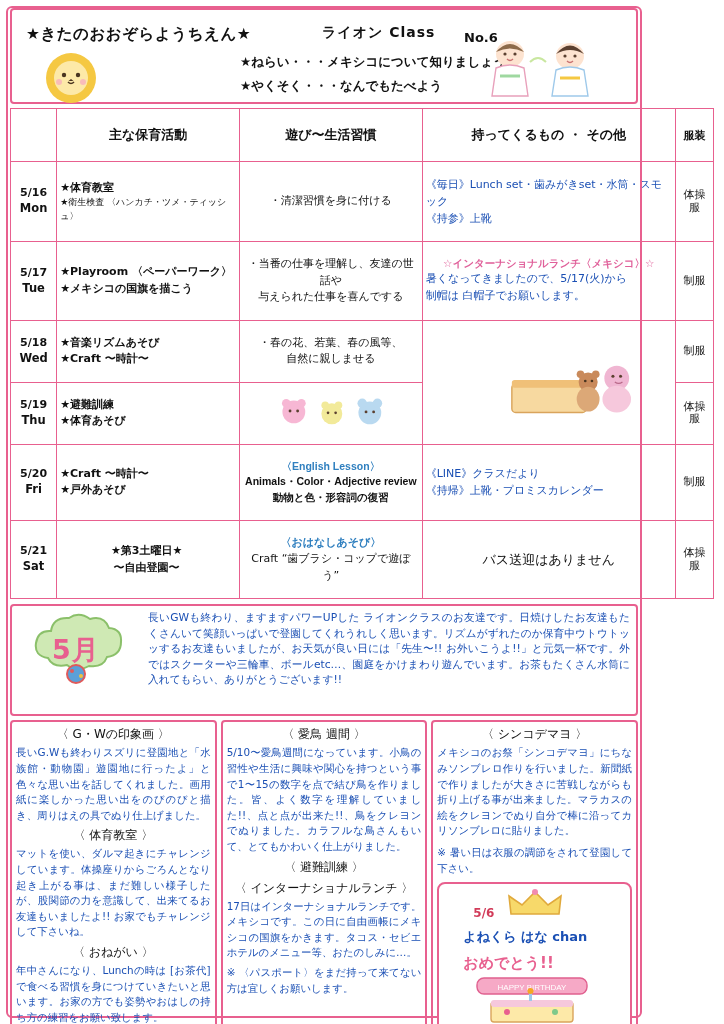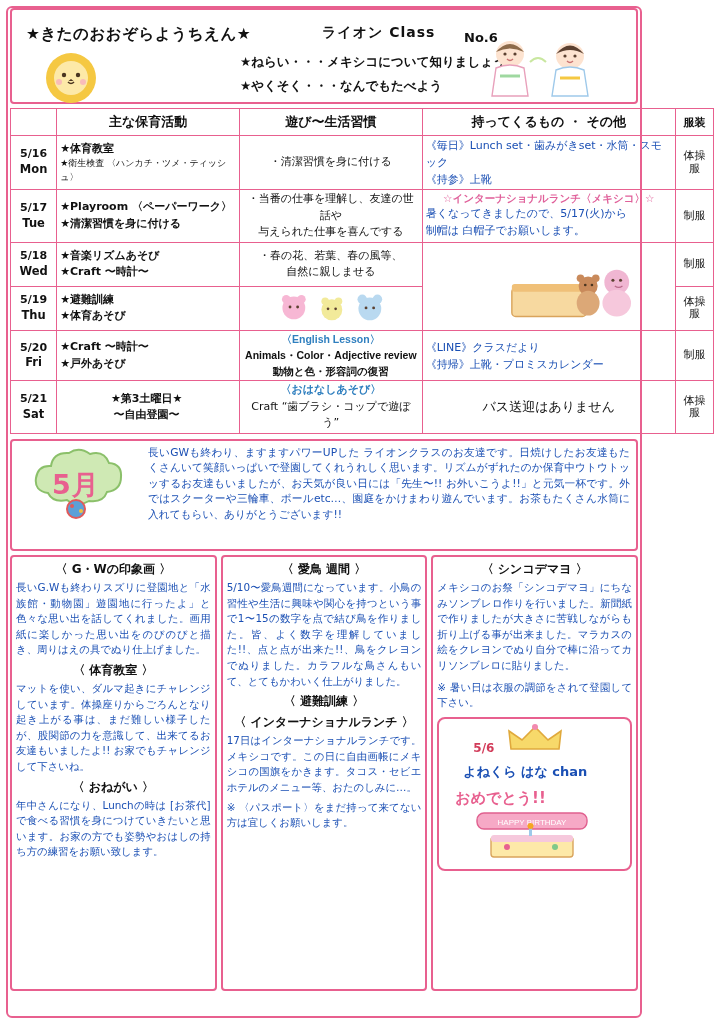--- a/index.html
+++ b/index.html
@@ -31,21 +31,21 @@
   .lion{
     position:absolute;left:28px;top:40px;width:62px;height:56px;
   }
   .kids{position:absolute;right:16px;top:22px;width:150px;height:72px;}
 
   
   table.sched{border-collapse:collapse;width:704px;table-layout:fixed;}
   table.sched td,table.sched th{
     border:1px solid #e8608f;
     vertical-align:middle;
-    padding:1px 3px;
+    padding:14px 3px;
     font-size:11px;
   }
   table.sched th{font-size:13px;font-weight:bold;height:24px;}
   .col-date{width:46px;}
   .col-act{width:182px;}
   .col-play{width:182px;}
   .col-bring{width:252px;}
   .col-wear{width:38px;}
 
   .date-cell{text-align:center;font-size:12.5px;line-height:1.35;font-weight:bold;}
@@ -75,39 +75,39 @@
   }
   .cloud-label{
     position:absolute;left:40px;top:26px;
     font-size:27px;font-weight:bold;color:#e8608f;letter-spacing:1px;
   }
 
   
   .cols{display:flex;gap:4px;margin-top:4px;height:calc(1024px - 8px - 96px - 4px - 354px - 112px - 14px);}
   .col{flex:1;position:relative;}
   .sec-title{
-    text-align:center;font-size:12px;font-weight:bold;color:#111;
+    text-align:center;font-size:12px;font-weight:normal;color:#111;
     margin:4px 10px 2px;
   }
   .sec-body{font-size:10.4px;line-height:1.5;color:#1a4fb4;padding:0 4px;text-align:justify;}
   .col.c1 .sec-body,.col.c2 .sec-body,.col.c3 .sec-body{}
 
   
   .bday{
     position:relative;margin:6px 4px 0;border:2px solid #e8608f;border-radius:8px;
     height:150px;background:#fff;
   }
   .bday .name{
     position:absolute;left:24px;top:44px;font-size:13px;font-weight:bold;color:#1a4fb4;
   }
   .bday .date{
     position:absolute;left:34px;top:22px;font-size:12px;font-weight:bold;color:#d23c5a;
   }
   .bday .congrats{
-    position:absolute;left:16px;top:70px;font-size:15px;font-weight:bold;color:#e8608f;
+    position:absolute;left:24px;top:70px;font-size:15px;font-weight:bold;color:#e8608f;
   }
   .crown{position:absolute;left:66px;top:4px;}
   .cake{position:absolute;left:28px;bottom:4px;}
 
   .outer-frame{
     position:absolute;left:6px;top:6px;right:6px;bottom:6px;
     border:2px solid #e8608f;border-radius:6px;pointer-events:none;
   }
 </style>
 </head>
@@ -195,21 +195,21 @@
         </td>
       </tr>
 
       <tr style="height:50px;">
         <td class="date-cell">
           <span class="d">5/17</span>
           <span class="w">Tue</span>
         </td>
         <td class="act">
           <div>★Playroom 〈ペーパーワーク〉</div>
-          <div>★清潔習慣を身に付ける</div>
+          <div>★メキシコの国旗を描こう</div>
         </td>
         <td class="play" style="white-space:pre-line;">・当番の仕事を理解し、友達の世話や
 与えられた仕事を喜んでする</td>
         <td>
           <div class="intl-head">☆インターナショナルランチ〈メキシコ〉☆</div>
           <div class="intl-note" style="white-space:pre-line;">暑くなってきましたので、5/17(火)から
 制帽は 白帽子でお願いします。</div>
         </td>
         <td class="wear">
           <span>制服</span>

